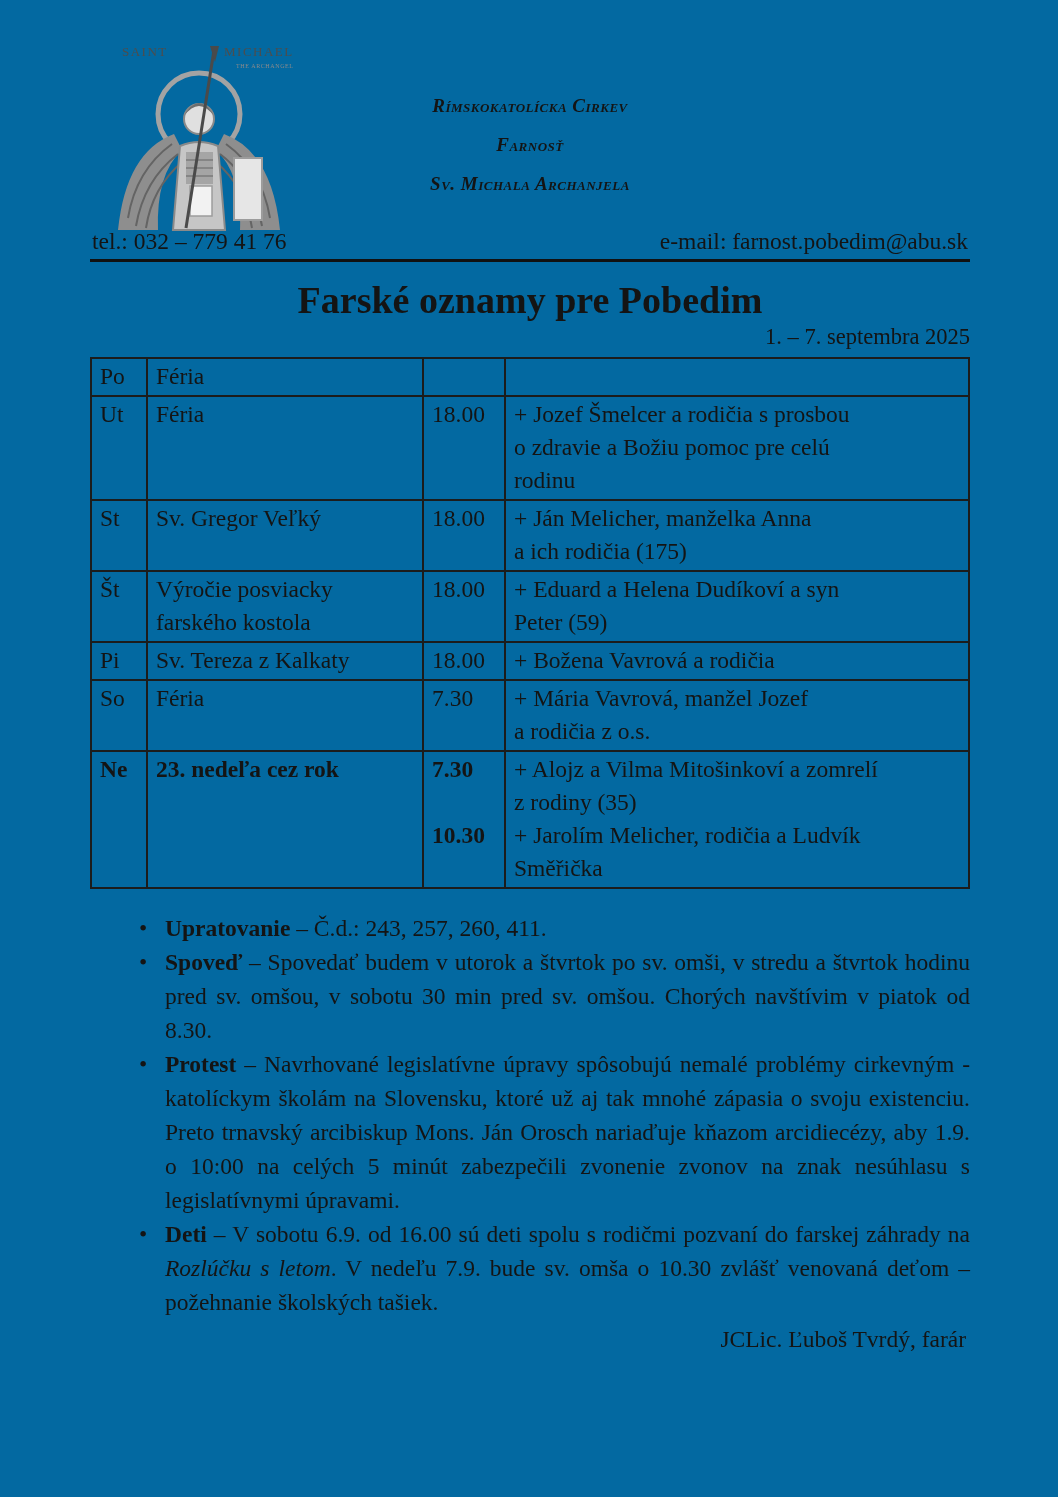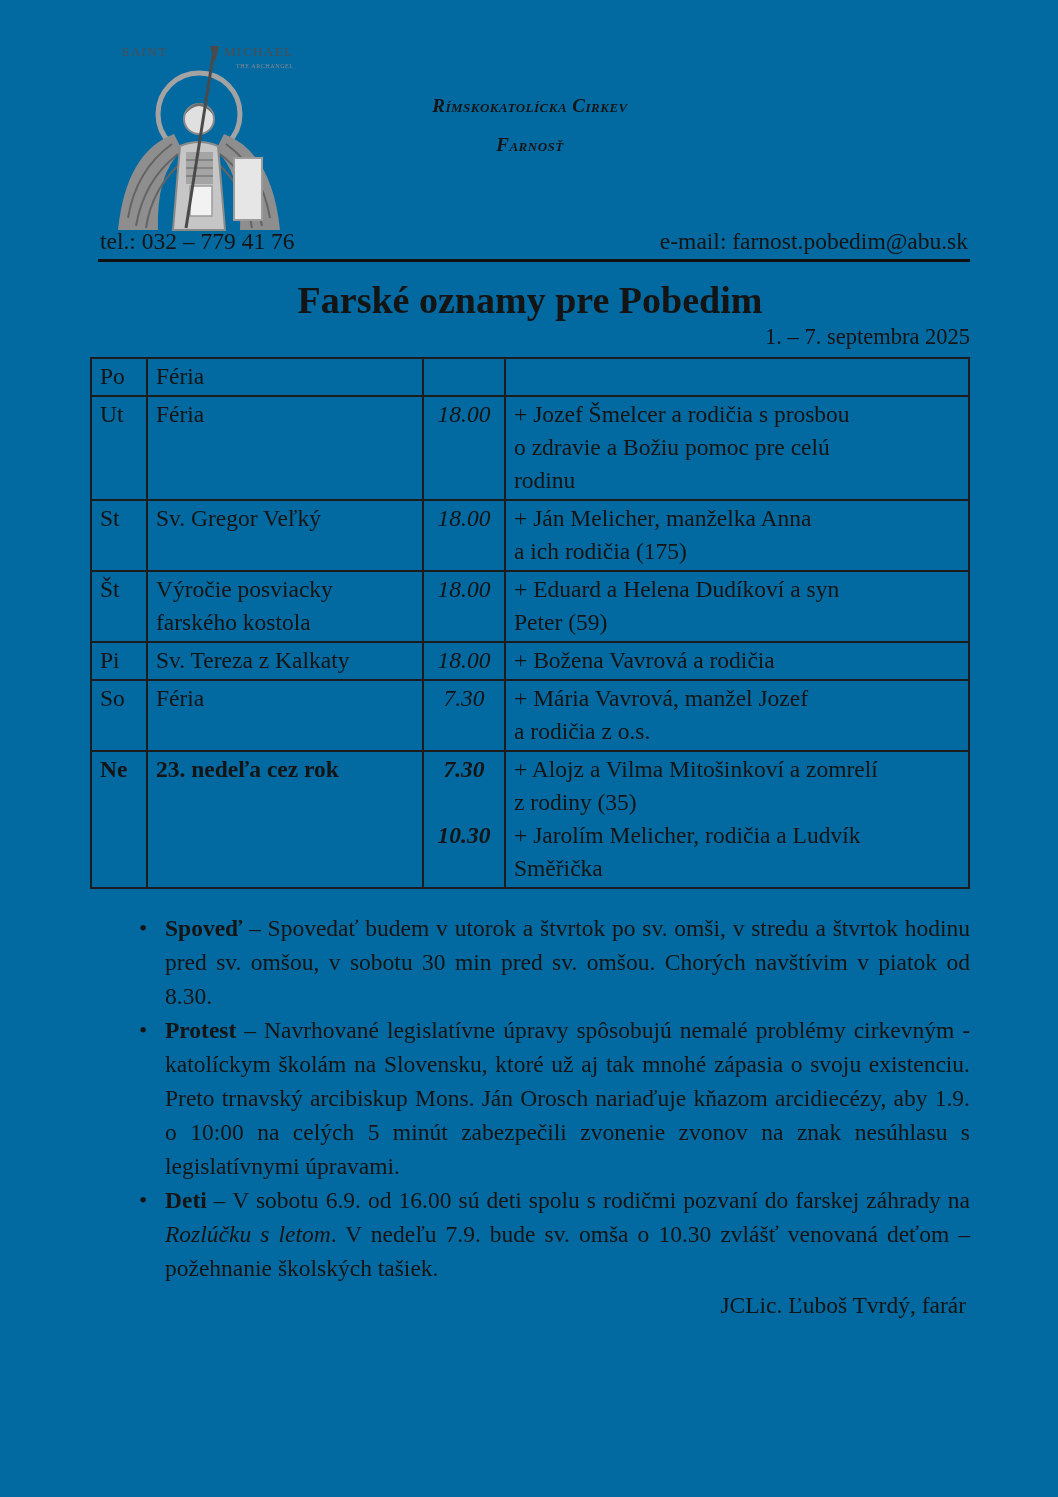--- a/index.html
+++ b/index.html
@@ -30,21 +30,20 @@
     letter-spacing: 0.5px;
   }
   .contact-row {
     display: flex;
     justify-content: space-between;
     align-items: center;
     font-size: 23.5px;
     line-height: 27px;
     padding: 0 2px 4px 2px;
     border-bottom: 3.5px solid #111;
-    margin-left: 8px;
   }
 
   
   .doc-title {
     margin-top: 16px;
     text-align: center;
     font-size: 38px;
     font-weight: bold;
     line-height: 44px;
   }
@@ -64,21 +63,21 @@
   }
   table.schedule td {
     border: 2.5px solid #1c1c1c;
     vertical-align: top;
     padding: 1px 8px 2px 8px;
     line-height: 33px;
     white-space: pre-line;
   }
   td.c-day { width: 38px; }
   td.c-feast { width: 258px; }
-  td.c-time { width: 64px; text-align: center; font-style: italic; }
+  td.c-time { width: 64px; text-align: left; }
   td.b { font-weight: bold; }
 
   
   ul.announcements {
     list-style: none;
     margin: 22px 0 0 0;
     padding: 0 0 0 47px;
   }
   ul.announcements li {
     position: relative;
@@ -135,20 +134,21 @@
         <circle cx="101" cy="79" r="15" fill="#e0e0e0" stroke="#8a8a8a" stroke-width="2"></circle>
         <path d="M86 76 Q101 56 116 76 Q110 64 101 63 Q92 64 86 76 Z" fill="#6e6e6e"></path>
 
         <line x1="116" y1="10" x2="88" y2="188" stroke="#4a4a4a" stroke-width="3"></line>
         <path d="M112 6 L121 6 L117 22 Z" fill="#4a4a4a"></path>
       </svg>
     </div>
     <div class="org-block">
       <div>Rímskokatolícka Cirkev</div>
       <div>Farnosť</div>
+      <div>Sv. Michala Archanjela</div>
     </div>
   </div>
 
   <div class="contact-row">
     <span>tel.: 032 – 779 41 76</span>
     <span>e-mail: farnost.pobedim@abu.sk</span>
   </div>
 
   <div class="doc-title">Farské oznamy pre Pobedim</div>
   <div class="date-range">1. – 7. septembra 2025</div>
@@ -205,20 +205,21 @@
 10.30</td>
         <td class="c-int">+ Alojz a Vilma Mitošinkoví a zomrelí
 z rodiny (35)
 + Jarolím Melicher, rodičia a Ludvík
 Směřička</td>
       </tr>
     </tbody>
   </table>
 
   <ul class="announcements">
+    <li><span class="lead">Upratovanie</span><span> – Č.d.: 243, 257, 260, 411.</span><em></em><span></span></li>
     <li><span class="lead">Spoveď</span><span> – Spovedať budem v utorok a štvrtok po sv. omši, v stredu a štvrtok hodinu pred sv. omšou, v sobotu 30 min pred sv. omšou. Chorých navštívim v piatok od 8.30.</span><em></em><span></span></li>
     <li><span class="lead">Protest</span><span> – Navrhované legislatívne úpravy spôsobujú nemalé problémy cirkevným - katolíckym školám na Slovensku, ktoré už aj tak mnohé zápasia o svoju existenciu. Preto trnavský arcibiskup Mons. Ján Orosch nariaďuje kňazom arcidiecézy, aby 1.9. o 10:00 na celých 5 minút zabezpečili zvonenie zvonov na znak nesúhlasu s legislatívnymi úpravami.</span><em></em><span></span></li>
     <li><span class="lead">Deti</span><span> – V sobotu 6.9. od 16.00 sú deti spolu s rodičmi pozvaní do farskej záhrady na </span><em>Rozlúčku s letom</em><span>. V nedeľu 7.9. bude sv. omša o 10.30 zvlášť venovaná deťom – požehnanie školských tašiek.</span></li>
   </ul>
 
   <div class="signature">JCLic. Ľuboš Tvrdý, farár</div>
 
 </div>
 
 </body></html>

